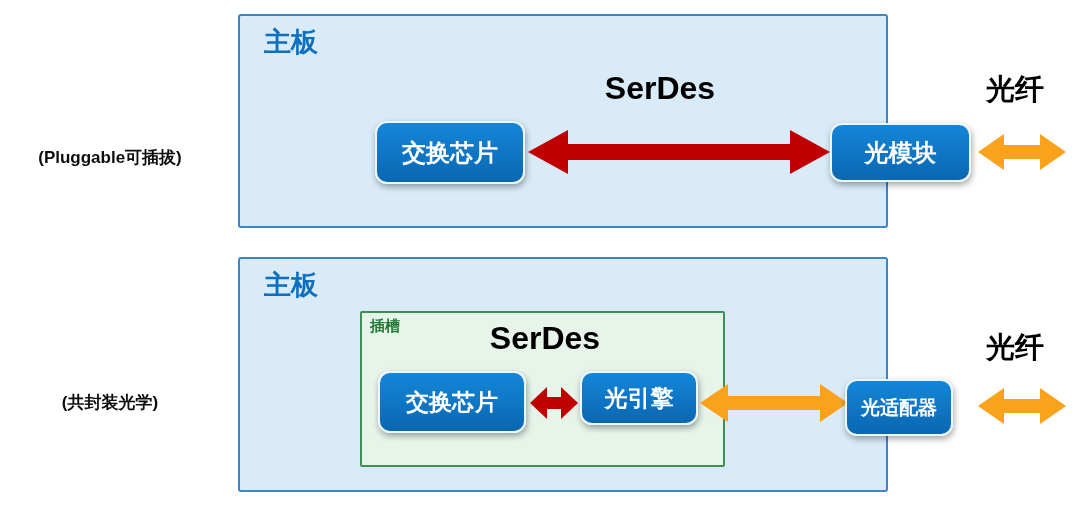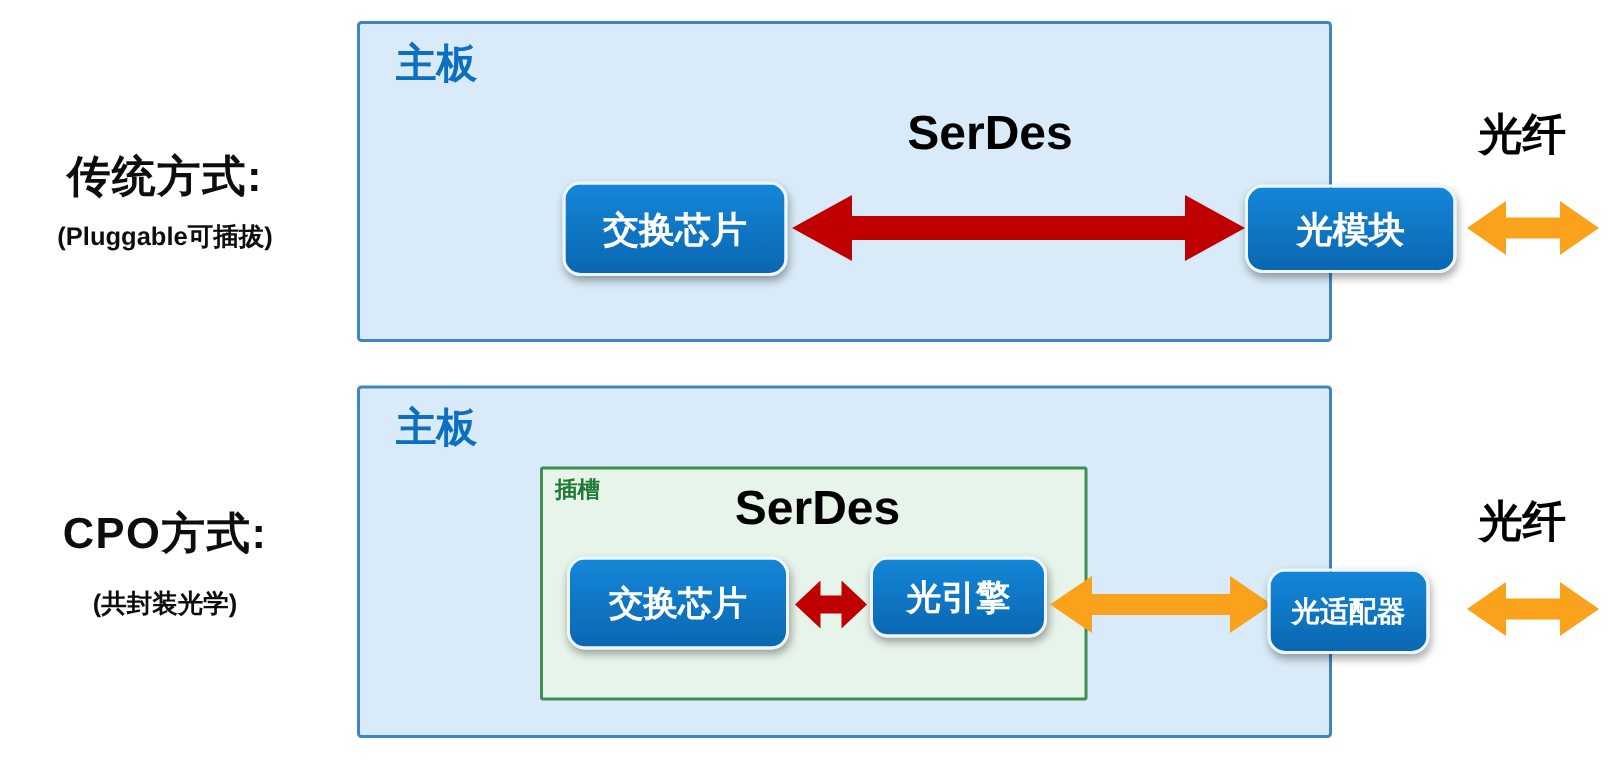--- a/index.html
+++ b/index.html
@@ -35,21 +35,20 @@
 
   .arrow-red { color:var(--arrow-red,#c00000); }
   .arrow-orange { color:var(--arrow-orange,#faa21b); }
   svg.dbl { display:block; }
 </style>
 </head>
 <body>
 
 <div class="canvas">
 
-  <div class="abs row-title" style="left:0px; top:98px;">传统方式:</div>
   <div class="abs row-sub" style="left:0px; top:146px;">(Pluggable可插拔)</div>
 
   <div class="abs board" style="left:238px; top:14px; width:650px; height:214px;"></div>
 
   <div class="abs board-label" style="left:264px; top:24px;">主板</div>
 
   <div class="abs serdes-label" style="left:560px; top:70px; width:200px;">SerDes</div>
 
   <div class="abs chip chip-lg" style="left:375px; top:121px; width:150px; height:63px;">交换芯片</div>
 
@@ -62,21 +61,20 @@
   <div class="abs chip chip-lg" style="left:830px; top:123px; width:141px; height:59px;">光模块</div>
 
   <div class="abs fiber-label" style="left:960px; top:70px; width:110px;">光纤</div>
 
   <div class="abs arrow-orange" style="left:978px; top:134px;">
     <svg class="dbl" width="88" height="36" viewBox="0 0 88 36" aria-hidden="true">
       <polygon fill="currentColor" points="0,18 26,0 26,11 62,11 62,0 88,18 62,36 62,25 26,25 26,36"></polygon>
     </svg>
   </div>
 
-  <div class="abs row-title" style="left:0px; top:336px;">CPO方式:</div>
   <div class="abs row-sub" style="left:0px; top:391px;">(共封装光学)</div>
 
   <div class="abs board" style="left:238px; top:257px; width:650px; height:235px;"></div>
 
   <div class="abs board-label" style="left:264px; top:267px;">主板</div>
 
   <div class="abs slot" style="left:360px; top:311px; width:365px; height:156px;"></div>
 
   <div class="abs slot-label" style="left:370px; top:317px;font-family:Liberation Serif, serif;">插槽</div>
 

